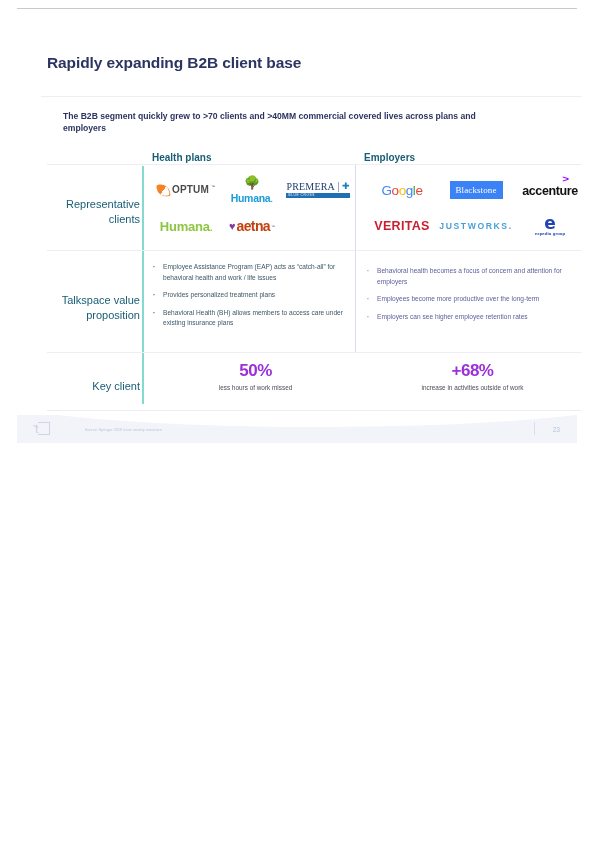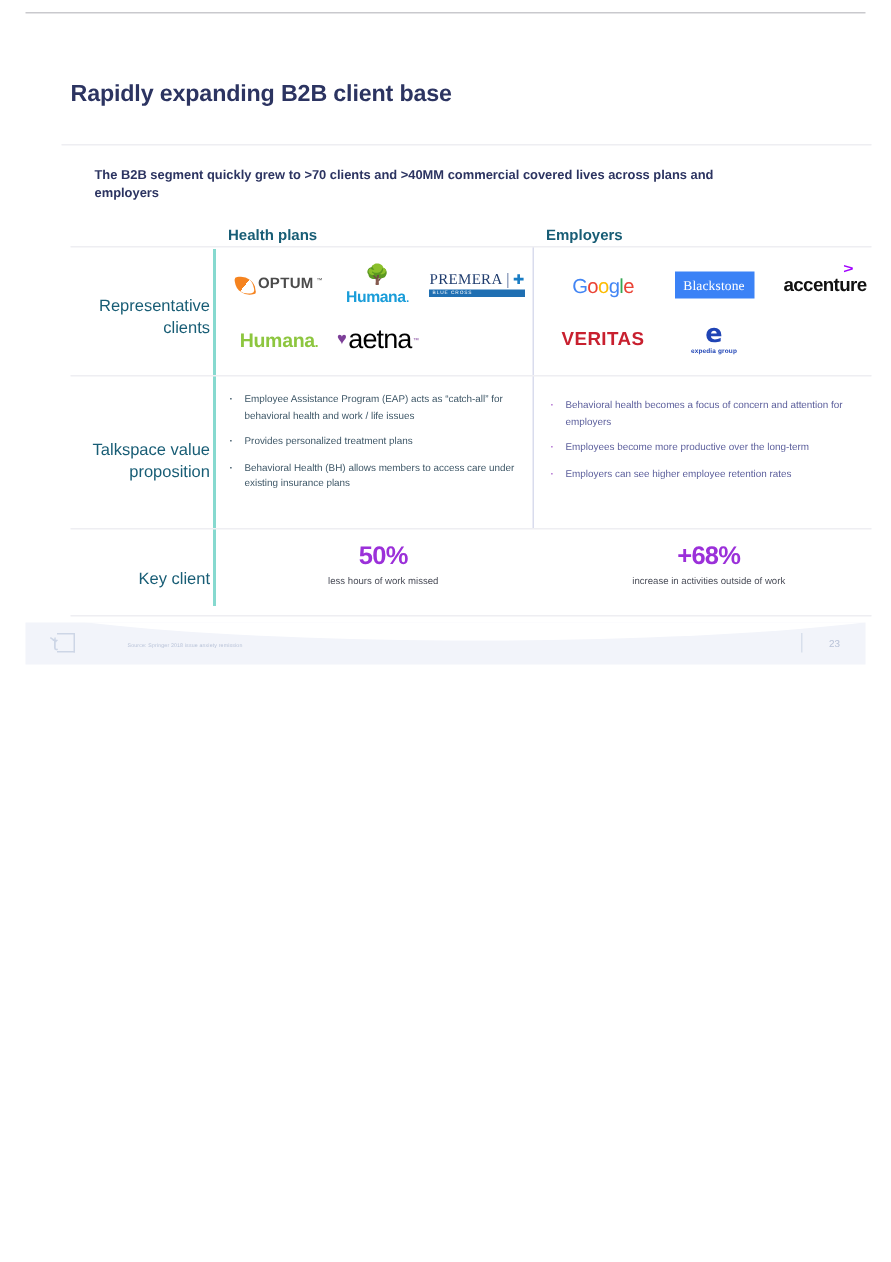--- a/index.html
+++ b/index.html
@@ -191,21 +191,21 @@
     padding:1px 2px; margin-top:1px; display:block; text-align:left;
   }
 
   .lg-humana {
     font-size: 13px; font-weight: bold; color: #8dc63f; letter-spacing: -0.2px;
   }
   .lg-humana .dot { font-size: 9px; }
 
   .lg-aetna { display:flex; align-items:center; gap:1px; }
   .lg-aetna .heart { color: #7d3f98; font-size: 11px; }
-  .lg-aetna .txt { font-size: 18px; font-weight: normal; color: #000000; letter-spacing:-0.6px; }
+  .lg-aetna .txt { font-size: 14px; font-weight: bold; color: #c2410c; letter-spacing:-0.6px; }
   .lg-aetna .tm { font-size:4px; color:#7d3f98; vertical-align: super; }
 
   .lg-google { font-size: 13.5px; letter-spacing: -0.4px; font-weight: normal; }
   .lg-google .b { color:#4285f4; } .lg-google .r { color:#ea4335; }
   .lg-google .y { color:#fbbc05; } .lg-google .g { color:#34a853; }
 
   .lg-blackstone {
     background:#3b82f6; color:#ffffff; padding: 4px 6px;
     font-family:"Liberation Serif", serif; font-size: 9px; letter-spacing: 0.1px;
   }
@@ -421,20 +421,23 @@
       <div class="logo-cell">
         <span class="lg-accenture">
           <span class="arrow">&gt;</span>
           <span class="txt">accenture</span>
         </span>
       </div>
       <div class="logo-cell">
         <span class="lg-veritas">VERITAS</span>
       </div>
       <div class="logo-cell">
+        <span class="lg-justworks">JUSTWORKS.</span>
+      </div>
+      <div class="logo-cell">
         <span class="lg-expedia">
           <span class="mark">e</span>
           <span class="txt">expedia group</span>
         </span>
       </div>
     </div>
 
     <div class="bullets health">
       <ul>
         <li>Employee Assistance Program (EAP) acts as “catch-all” for behavioral health and work / life issues</li>

